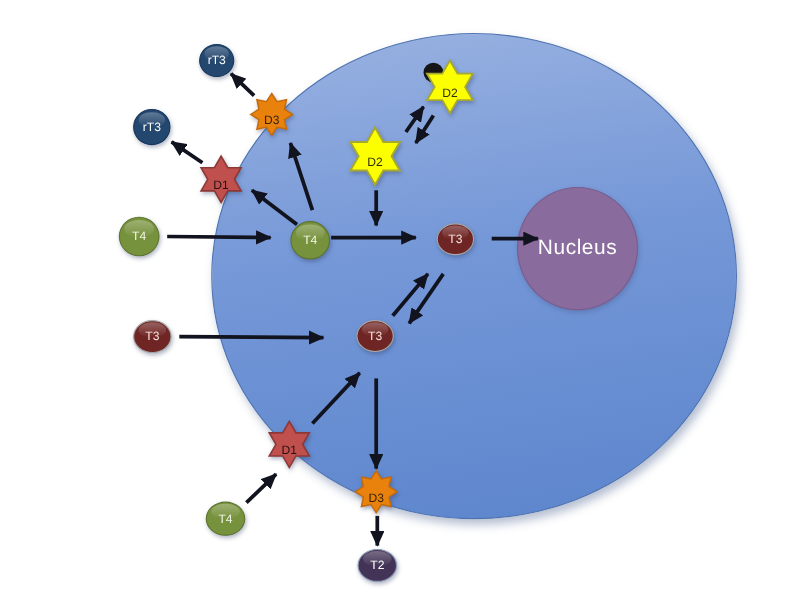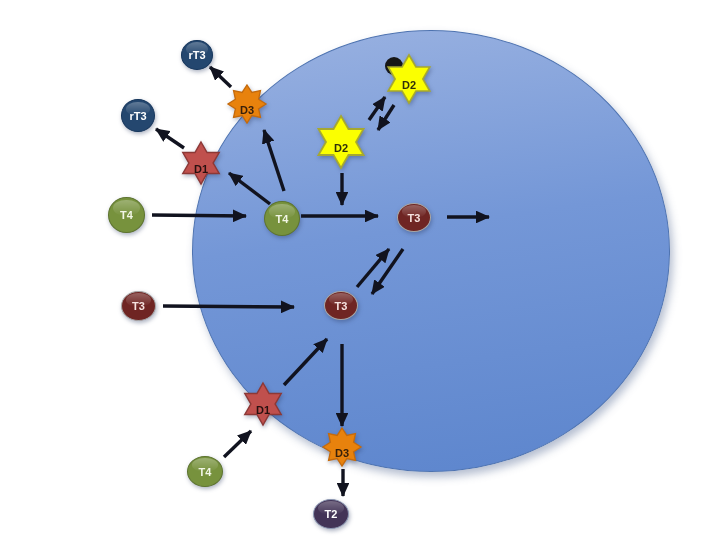--- a/index.html
+++ b/index.html
@@ -20,33 +20,36 @@
 
   
   svg.arrows{position:absolute;left:0;top:0;z-index:3;}
   svg.arrows line{stroke-width:3.4px;stroke-linecap:butt;}
 
   
   .node{position:absolute;z-index:4;display:flex;align-items:center;justify-content:center;}
   .circle{border-radius:50%;border:1.5px solid;filter:drop-shadow(1px 2px 2px rgba(40,55,95,.38));}
   .circle::after{content:"";position:absolute;left:12%;top:5%;width:76%;height:48%;
         border-radius:50%;background:linear-gradient(rgba(255,255,255,.28),rgba(255,255,255,0));pointer-events:none;}
-  .nlabel{position:relative;font-size:11px;font-weight:700;z-index:2;text-align:center;}
+  .nlabel{position:relative;font-size:11px;font-weight:400;z-index:2;text-align:center;}
   .star svg{position:absolute;inset:0;width:100%;height:100%;overflow:visible;
         filter:drop-shadow(1px 2px 2px rgba(40,55,95,.38));}
   .star .nlabel{position:relative;margin-top:12px;}
   .dot{position:absolute;border-radius:50%;z-index:4;}
 </style>
 </head>
 <body>
 
 <div class="canvas">
 
   <div class="cell" style="border-color: rgb(78, 115, 176);"></div>
 
+  <div class="nucleus" style="background: rgb(138, 107, 157); border-color: rgb(122, 92, 141); color: rgb(255, 255, 255);">
+    <span class="nlabel">Nucleus</span>
+  </div>
 
   <svg class="arrows" width="720" height="540">
     <defs>
       <marker id="ah" viewBox="0 0 4.2 3.8" markerWidth="4.2" markerHeight="3.8" refX="3.9" refY="1.9" orient="auto" markerUnits="strokeWidth">
         <path d="M0,0 L4.2,1.9 L0,3.8 Z" fill="#11131f"></path>
       </marker>
     </defs>
     <g stroke="#11131f">
       <line x1="152" y1="215" x2="246" y2="216" marker-end="url(#ah)"></line>
       <line x1="270" y1="204" x2="229" y2="173" marker-end="url(#ah)"></line>
@@ -85,21 +88,21 @@
   </div>
   <div class="node circle" style="left: 121px; top: 291px; width: 33px; height: 28px; background: rgb(111, 37, 35); border-color: rgb(168, 168, 168); color: rgb(246, 227, 224);">
     <span class="nlabel">T3</span>
   </div>
   <div class="node circle" style="left: 324px; top: 291px; width: 32px; height: 27px; background: rgb(111, 37, 35); border-color: rgb(168, 168, 168); color: rgb(246, 227, 224);">
     <span class="nlabel">T3</span>
   </div>
   <div class="node circle" style="left: 187px; top: 456px; width: 34px; height: 29px; background: rgb(119, 146, 61); border-color: rgb(94, 116, 48); color: rgb(242, 246, 230);">
     <span class="nlabel">T4</span>
   </div>
-  <div class="node circle" style="left: 313px; top: 499px; width: 34px; height: 28px; background: rgb(67, 52, 87); border-color: rgb(142, 154, 181); color: rgb(255, 255, 255);">
+  <div class="node circle" style="left: 325px; top: 499px; width: 34px; height: 28px; background: rgb(67, 52, 87); border-color: rgb(142, 154, 181); color: rgb(255, 255, 255);">
     <span class="nlabel">T2</span>
   </div>
 
   <div class="dot" style="left: 385px; top: 57px; width: 18px; height: 18px; background: rgb(22, 22, 22);"></div>
 
   <div class="node star" style="left:180px;top:142px;width:42px;height:42px">
     <svg viewBox="0 0 100 100">
       <polygon points="50,0 64.4,25 93.3,25 78.9,50 93.3,75 64.4,75 50,100 35.6,75 6.7,75 21.1,50 6.7,25 35.6,25" stroke-width="3.5" fill="#C0504D" stroke="#8C3836"></polygon>
     </svg>
     <span class="nlabel" style="color: rgb(39, 16, 15);">D1</span>

